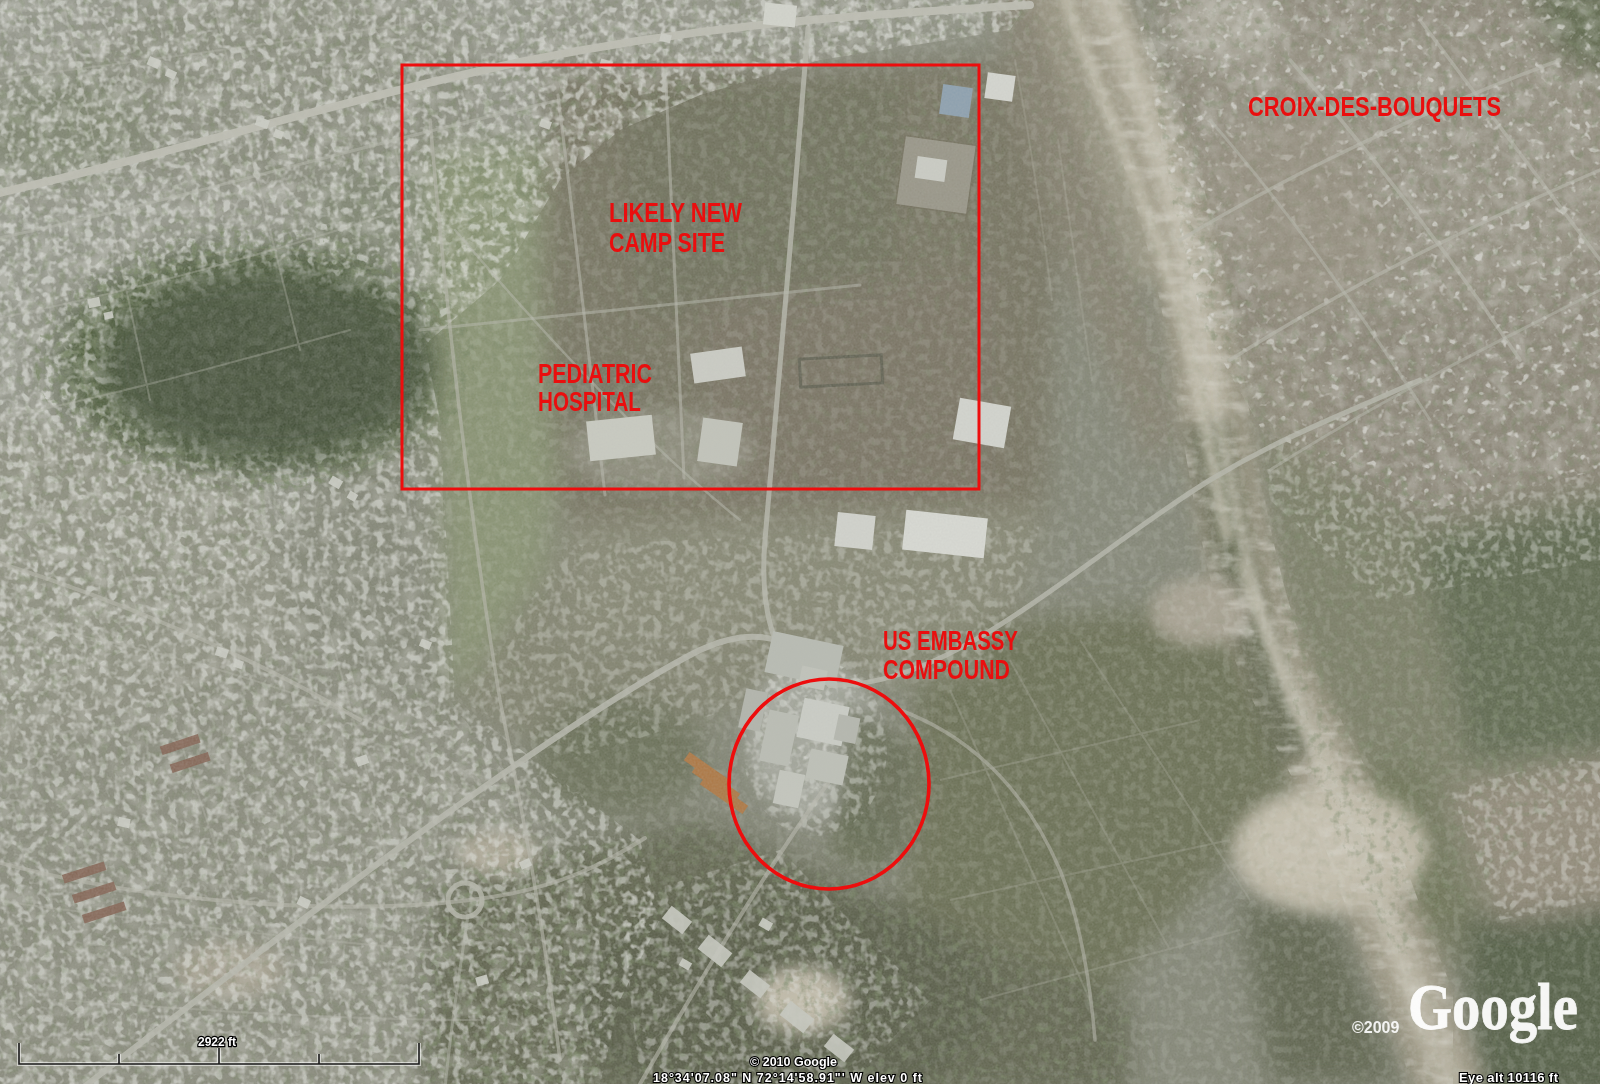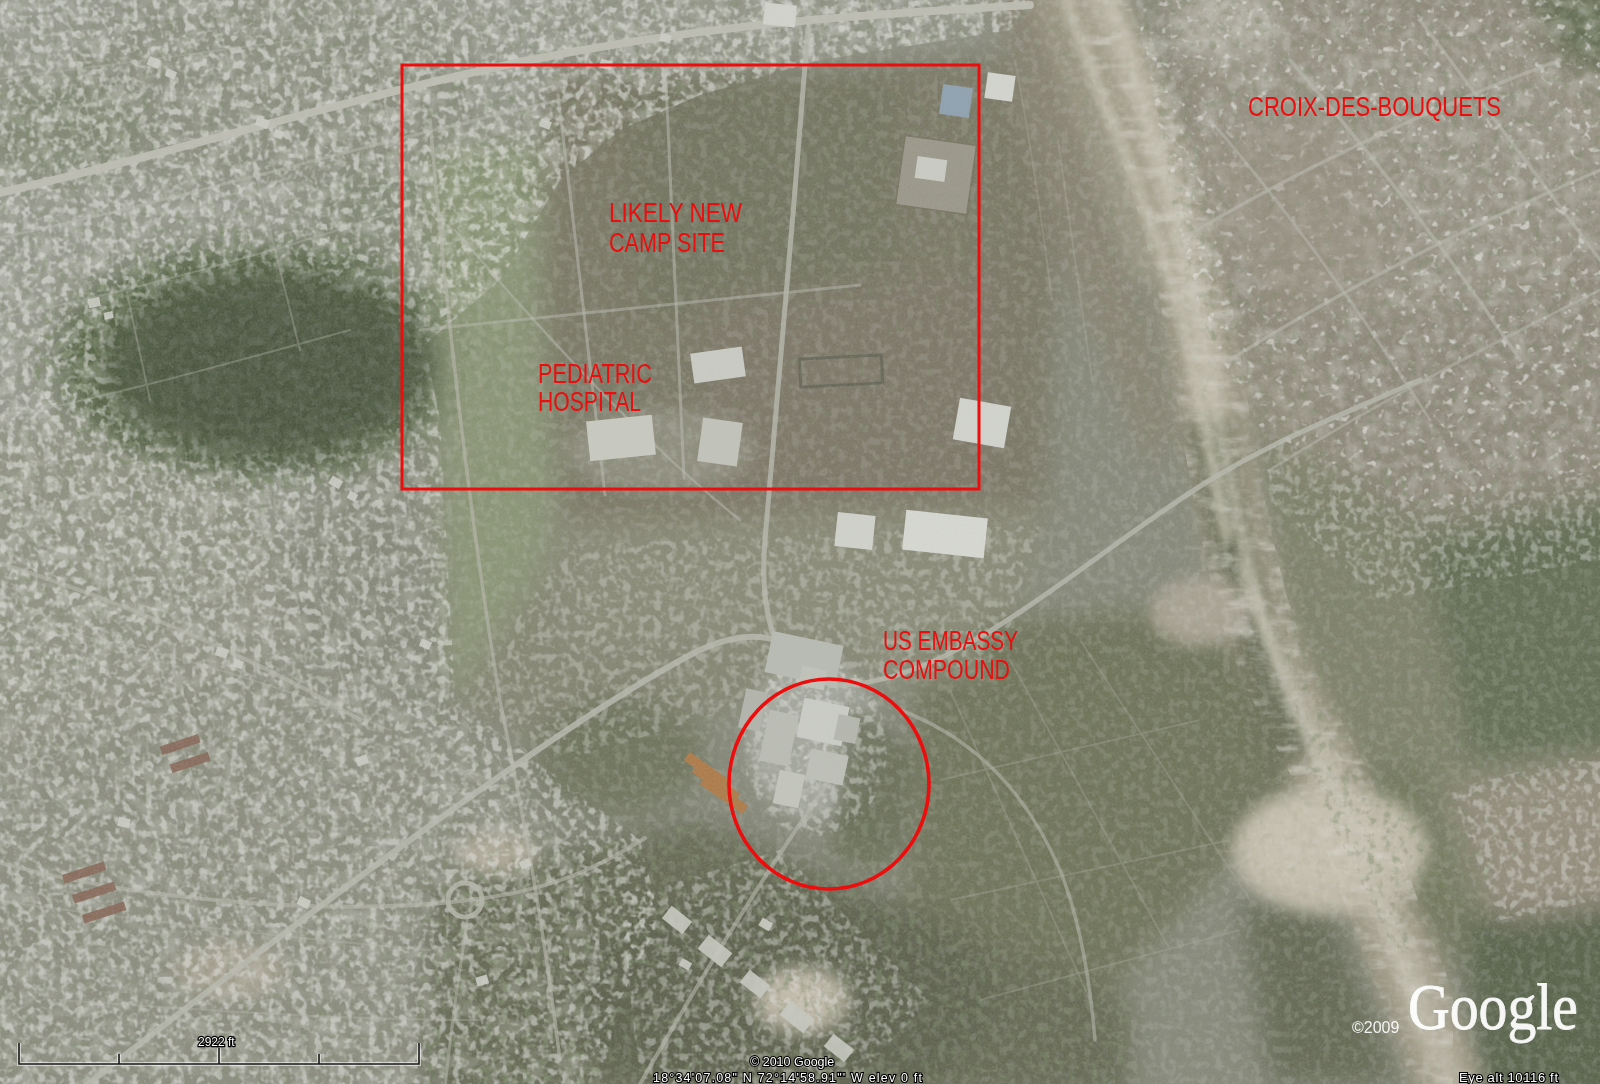--- a/index.html
+++ b/index.html
@@ -1,16 +1,16 @@
 <!DOCTYPE html>
 <html><head>
 <meta charset="utf-8">
 <style>
   html,body{margin:0;padding:0;background:#888;}
-  #stage{position:relative;width:1600px;height:1084px;overflow:hidden;font-family:"Liberation Sans",sans-serif;}
+  #stage{position:relative;width:1600px;height:1084px;overflow:hidden;font-family:"Liberation Sans",sans-serif;font-weight:bold;}
   svg{display:block;}
 </style>
 </head>
 <body>
 <div id="stage">
 <svg width="1600" height="1084" viewBox="0 0 1600 1084" xmlns="http://www.w3.org/2000/svg">
 <defs>
   <filter id="b25" x="-30%" y="-30%" width="160%" height="160%">
           <feGaussianBlur stdDeviation="25"></feGaussianBlur>
         </filter>

